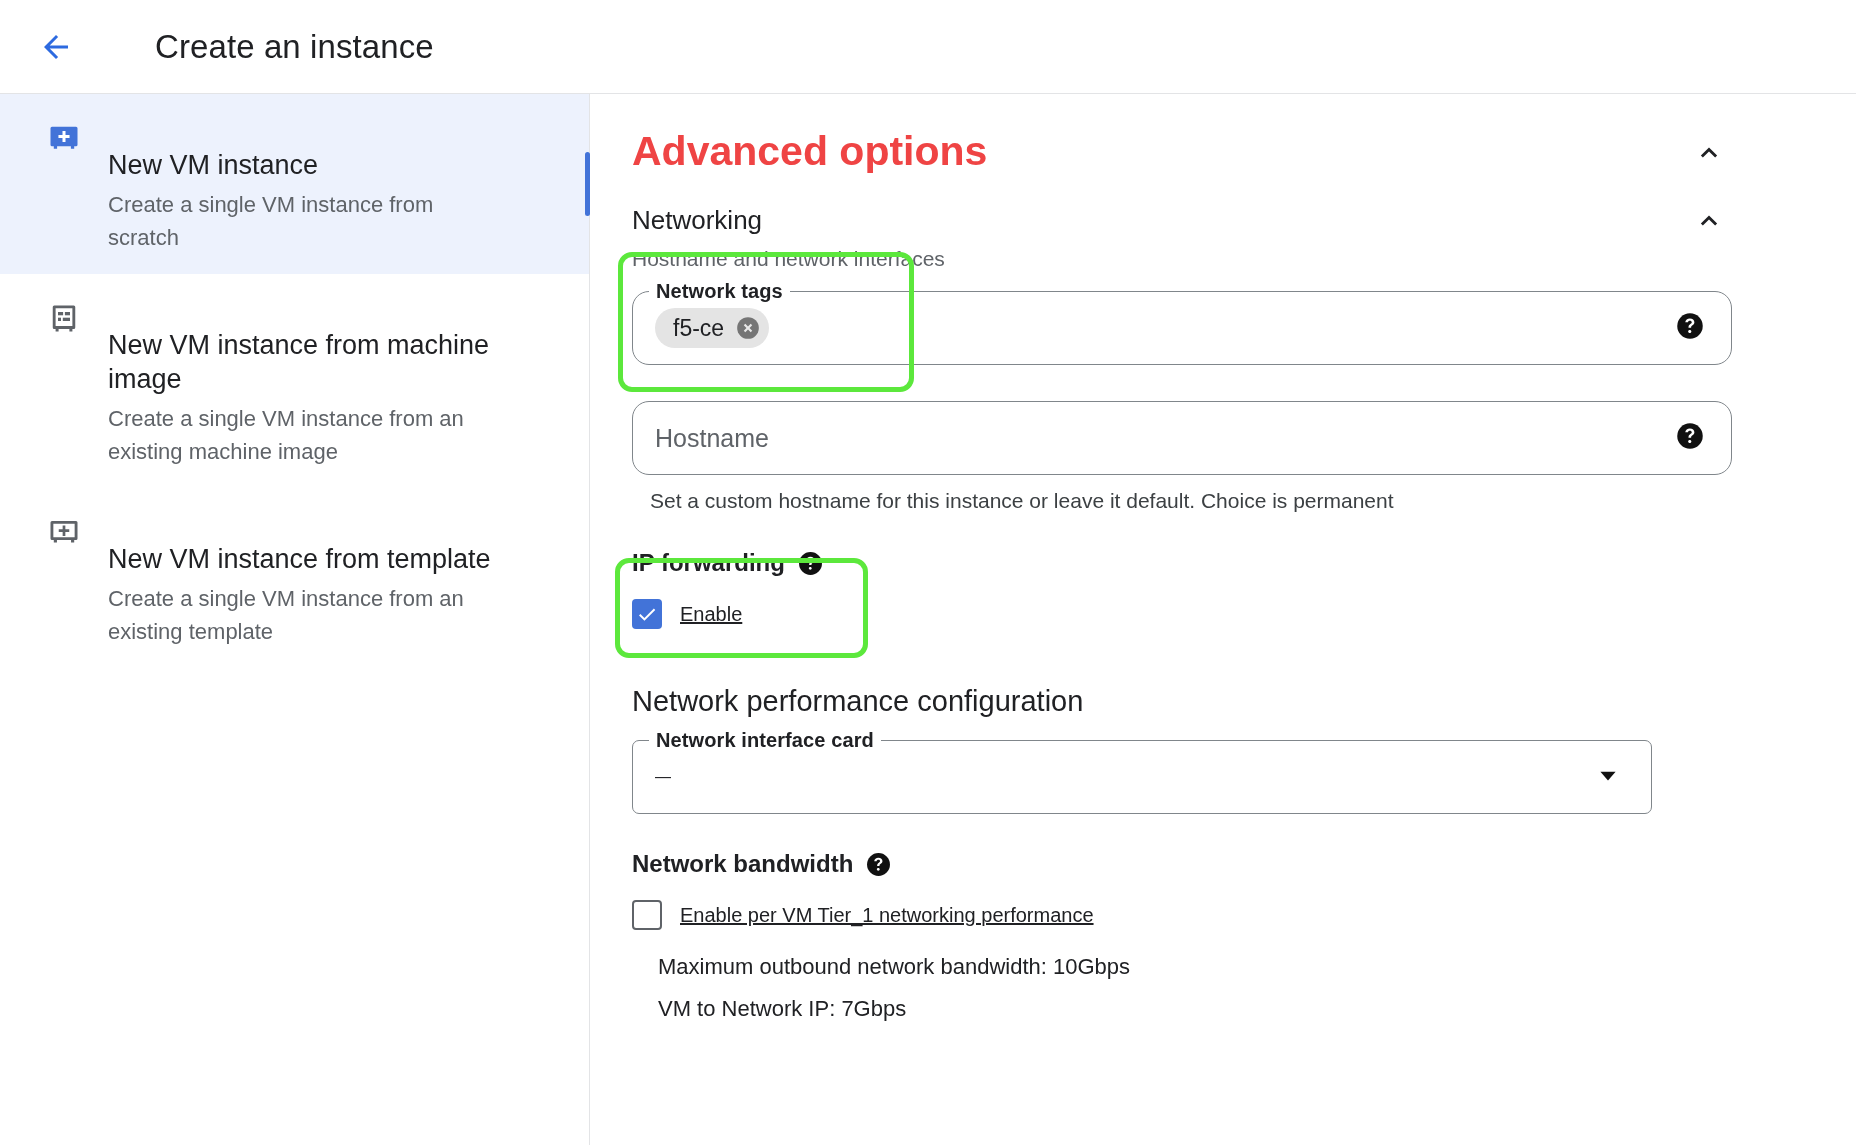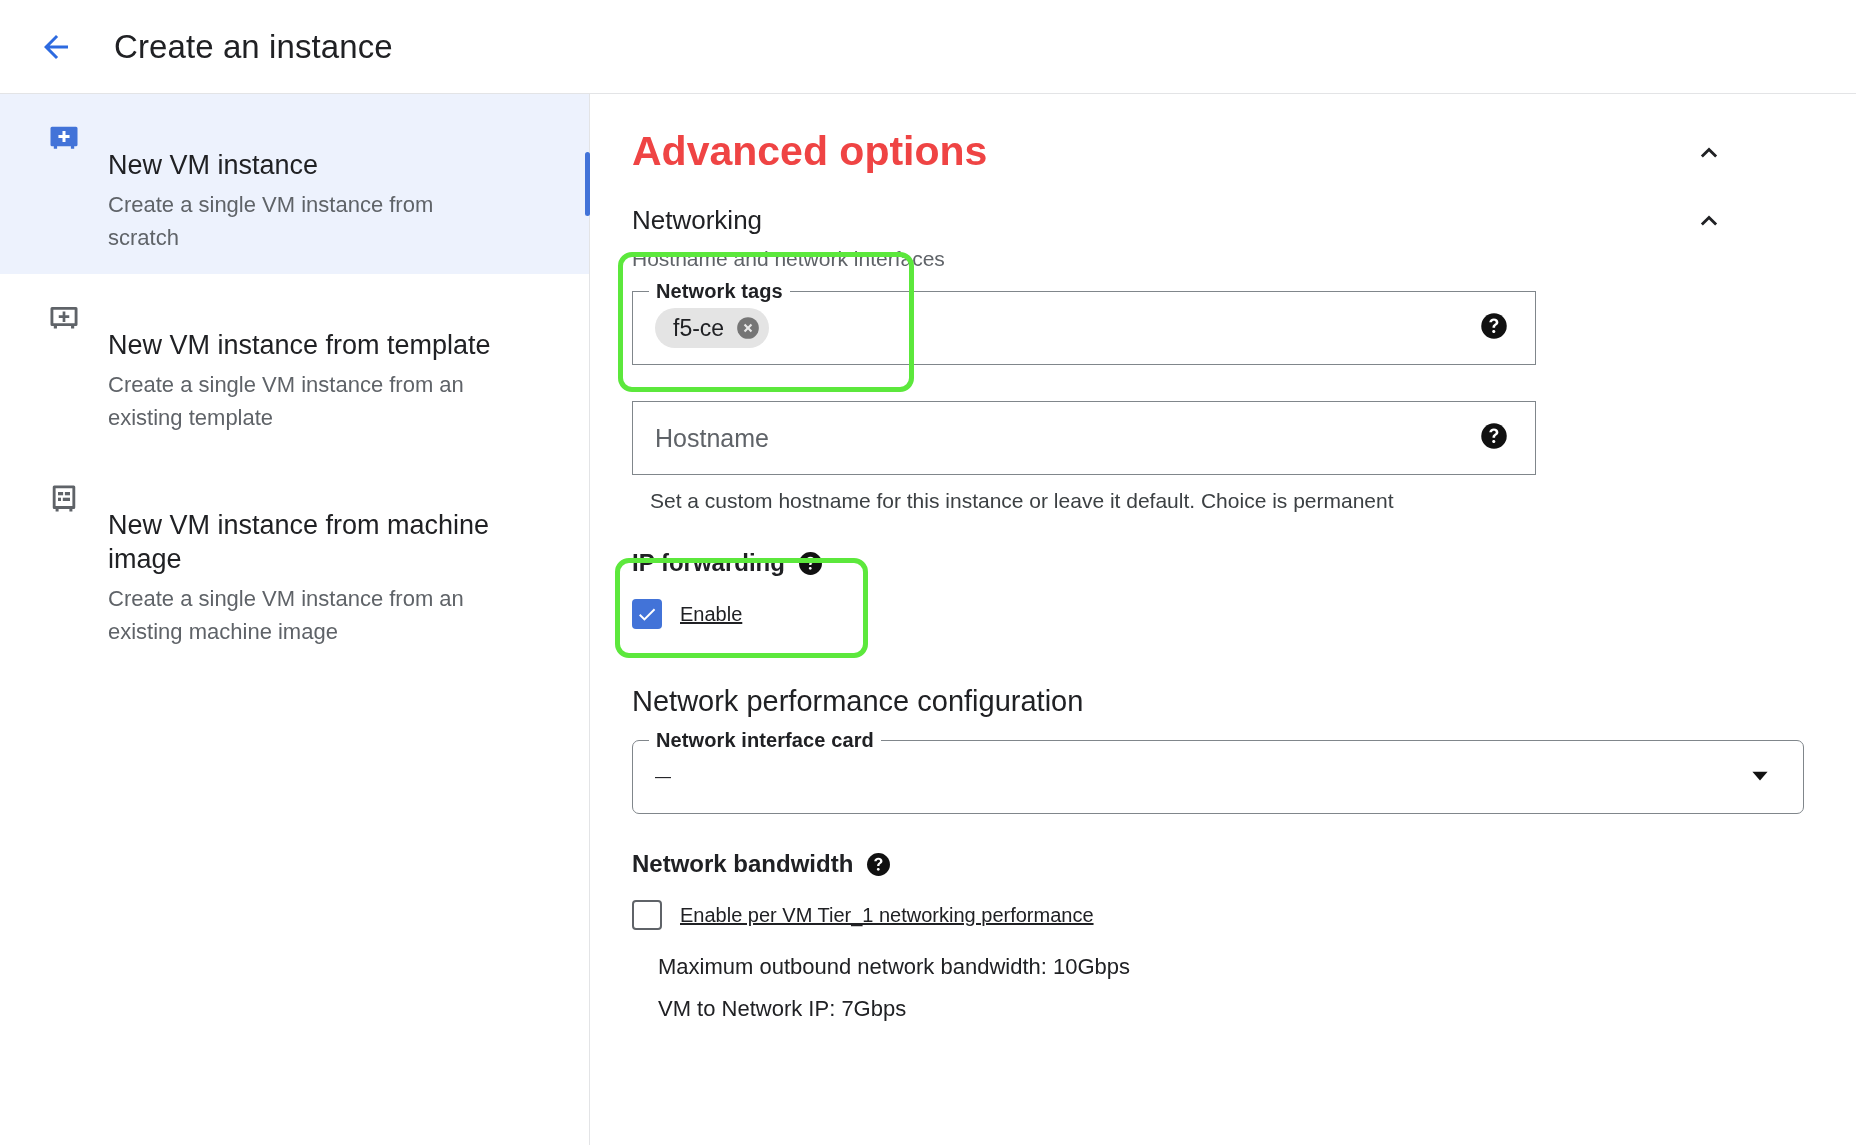--- a/index.html
+++ b/index.html
@@ -16,20 +16,21 @@
   }
 
   
   .topbar {
     height: 94px;
     display: flex;
     align-items: center;
     border-bottom: 1px solid #e3e4e6;
     padding-left: 28px;
     background: #fff;
+    gap: 41px;
   }
   .back-btn {
     width: 56px; height: 56px;
     display: flex; align-items: center; justify-content: center;
     cursor: pointer;
     flex: 0 0 auto;
   }
   .back-btn svg { display: block; }
   .page-title {
     font-size: 33px;
@@ -131,24 +132,24 @@
   .sub-caption {
     font-size: 21px;
     color: #5f6368;
     margin-top: 10px;
   }
 
   
   .field {
     position: relative;
     margin-top: 20px;
-    width: 904px;
+    width: 1100px;
     height: 74px;
     border: 1.6px solid #80868b;
-    border-radius: 0;
+    border-radius: 17px;
     display: flex;
     align-items: center;
     padding: 0 22px;
     background: #fff;
   }
   .field-legend {
     position: absolute;
     top: -12px;
     left: 16px;
     background: #fff;
@@ -230,21 +231,21 @@
 
   .h-sub {
     font-size: 29px;
     color: #202124;
     font-weight: 400;
   }
 
   .select-field {
     position: relative;
     margin-top: 22px;
-    width: 1172px;
+    width: 1020px;
     height: 74px;
     border: 1.6px solid #80868b;
     border-radius: 7px;
     display: flex;
     align-items: center;
     padding: 0 22px;
     background: #fff;
     cursor: pointer;
   }
   .caret {
@@ -295,43 +296,43 @@
       </div>
       <div class="side-text">
         <div class="side-title">New VM instance</div>
         <div class="side-desc">Create a single VM instance from scratch</div>
       </div>
     </div>
 
     <div class="side-item">
       <div class="side-icon">
         <svg width="36" height="36" viewBox="0 0 24 24" aria-hidden="true">
-          <path d="M4 4.6h16a1 1 0 0 1 1 1v10.8a1 1 0 0 1-1 1h-1.2V19h-2.1v-1.6H7.3V19H5.2v-1.6H4a1 1 0 0 1-1-1V5.6a1 1 0 0 1 1-1zm.9 1.9v9h14.2v-9H4.9z" fill="#5f6368"></path>
-          <path d="M11.1 7.6h1.8v2.6h2.6V12h-2.6v2.6h-1.8V12H8.5v-1.8h2.6V7.6z" fill="#5f6368"></path>
-        </svg>
-      </div>
-      <div class="side-text">
-        <div class="side-title">New VM instance from template</div>
-        <div class="side-desc">Create a single VM instance from an existing template</div>
-      </div>
-    </div>
-
-    <div class="side-item">
-      <div class="side-icon">
-        <svg width="36" height="36" viewBox="0 0 24 24" aria-hidden="true">
           <path d="M5.5 3.6h13a1 1 0 0 1 1 1v13.8a1 1 0 0 1-1 1h-.9V21h-2v-1.6H8.4V21h-2v-1.6h-.9a1 1 0 0 1-1-1V4.6a1 1 0 0 1 1-1zm.9 1.9v11.9h11.2V5.5H6.4z" fill="#5f6368"></path>
           <rect x="8" y="8" width="3.4" height="2.2" fill="#5f6368"></rect>
           <rect x="12.6" y="8" width="3.4" height="2.2" fill="#5f6368"></rect>
           <rect x="8" y="11.8" width="2" height="2.2" fill="#5f6368"></rect>
           <rect x="11.2" y="11.8" width="4.8" height="2.2" fill="#5f6368"></rect>
         </svg>
       </div>
       <div class="side-text">
         <div class="side-title">New VM instance from machine image</div>
         <div class="side-desc">Create a single VM instance from an existing machine image</div>
+      </div>
+    </div>
+
+    <div class="side-item">
+      <div class="side-icon">
+        <svg width="36" height="36" viewBox="0 0 24 24" aria-hidden="true">
+          <path d="M4 4.6h16a1 1 0 0 1 1 1v10.8a1 1 0 0 1-1 1h-1.2V19h-2.1v-1.6H7.3V19H5.2v-1.6H4a1 1 0 0 1-1-1V5.6a1 1 0 0 1 1-1zm.9 1.9v9h14.2v-9H4.9z" fill="#5f6368"></path>
+          <path d="M11.1 7.6h1.8v2.6h2.6V12h-2.6v2.6h-1.8V12H8.5v-1.8h2.6V7.6z" fill="#5f6368"></path>
+        </svg>
+      </div>
+      <div class="side-text">
+        <div class="side-title">New VM instance from template</div>
+        <div class="side-desc">Create a single VM instance from an existing template</div>
       </div>
     </div>
 
 
   </div>
 
   <div class="main">
     <div class="main-inner">
 
       <div class="section-head">

